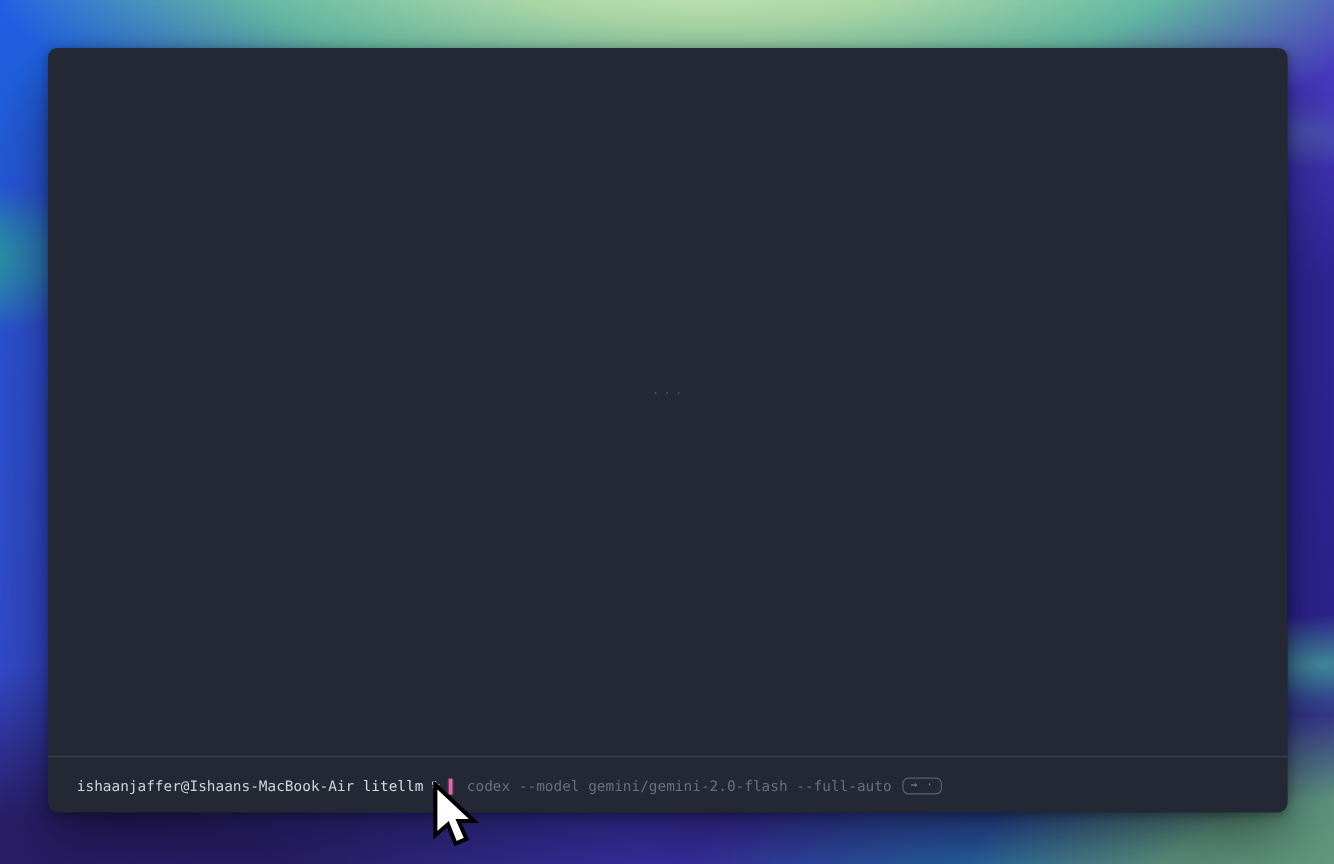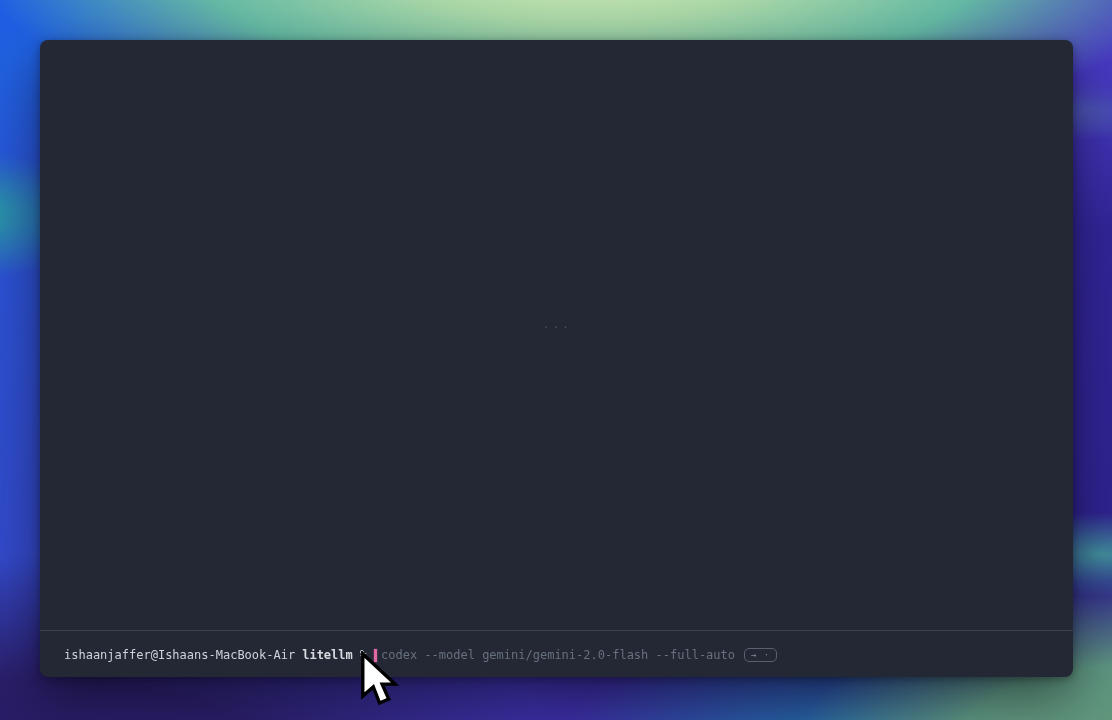--- a/index.html
+++ b/index.html
@@ -78,35 +78,35 @@
     top: 607px;
     height: 16px;
     display: flex;
     align-items: center;
     font-size: 12px;
     line-height: 16px;
     white-space: pre;
     color: #ced3da;
   }
   .prompt-user { color: #ced3da; }
-  .prompt-dir  { color: #d8dce2; font-weight: bold; margin-left: 7px; }
+  .prompt-dir  { color: #d8dce2; font-weight: normal; margin-left: 7px; }
   .prompt-sym  { color: #ced3da; margin-left: 7px; }
 
   .caret {
     display: inline-block;
     width: 3px;
     height: 13px;
     margin-left: 7px;
     background: #e068a4;
     box-shadow: 0 0 2px rgba(224,104,164,0.7);
   }
 
   .suggestion {
     color: #67707e;
-    margin-left: 4px;
+    margin-left: 12px;
   }
 
   .hint-badge {
     display: inline-flex;
     align-items: center;
     justify-content: center;
     margin-left: 9px;
     height: 14px;
     padding: 0 6px;
     border: 1px solid #596070;

